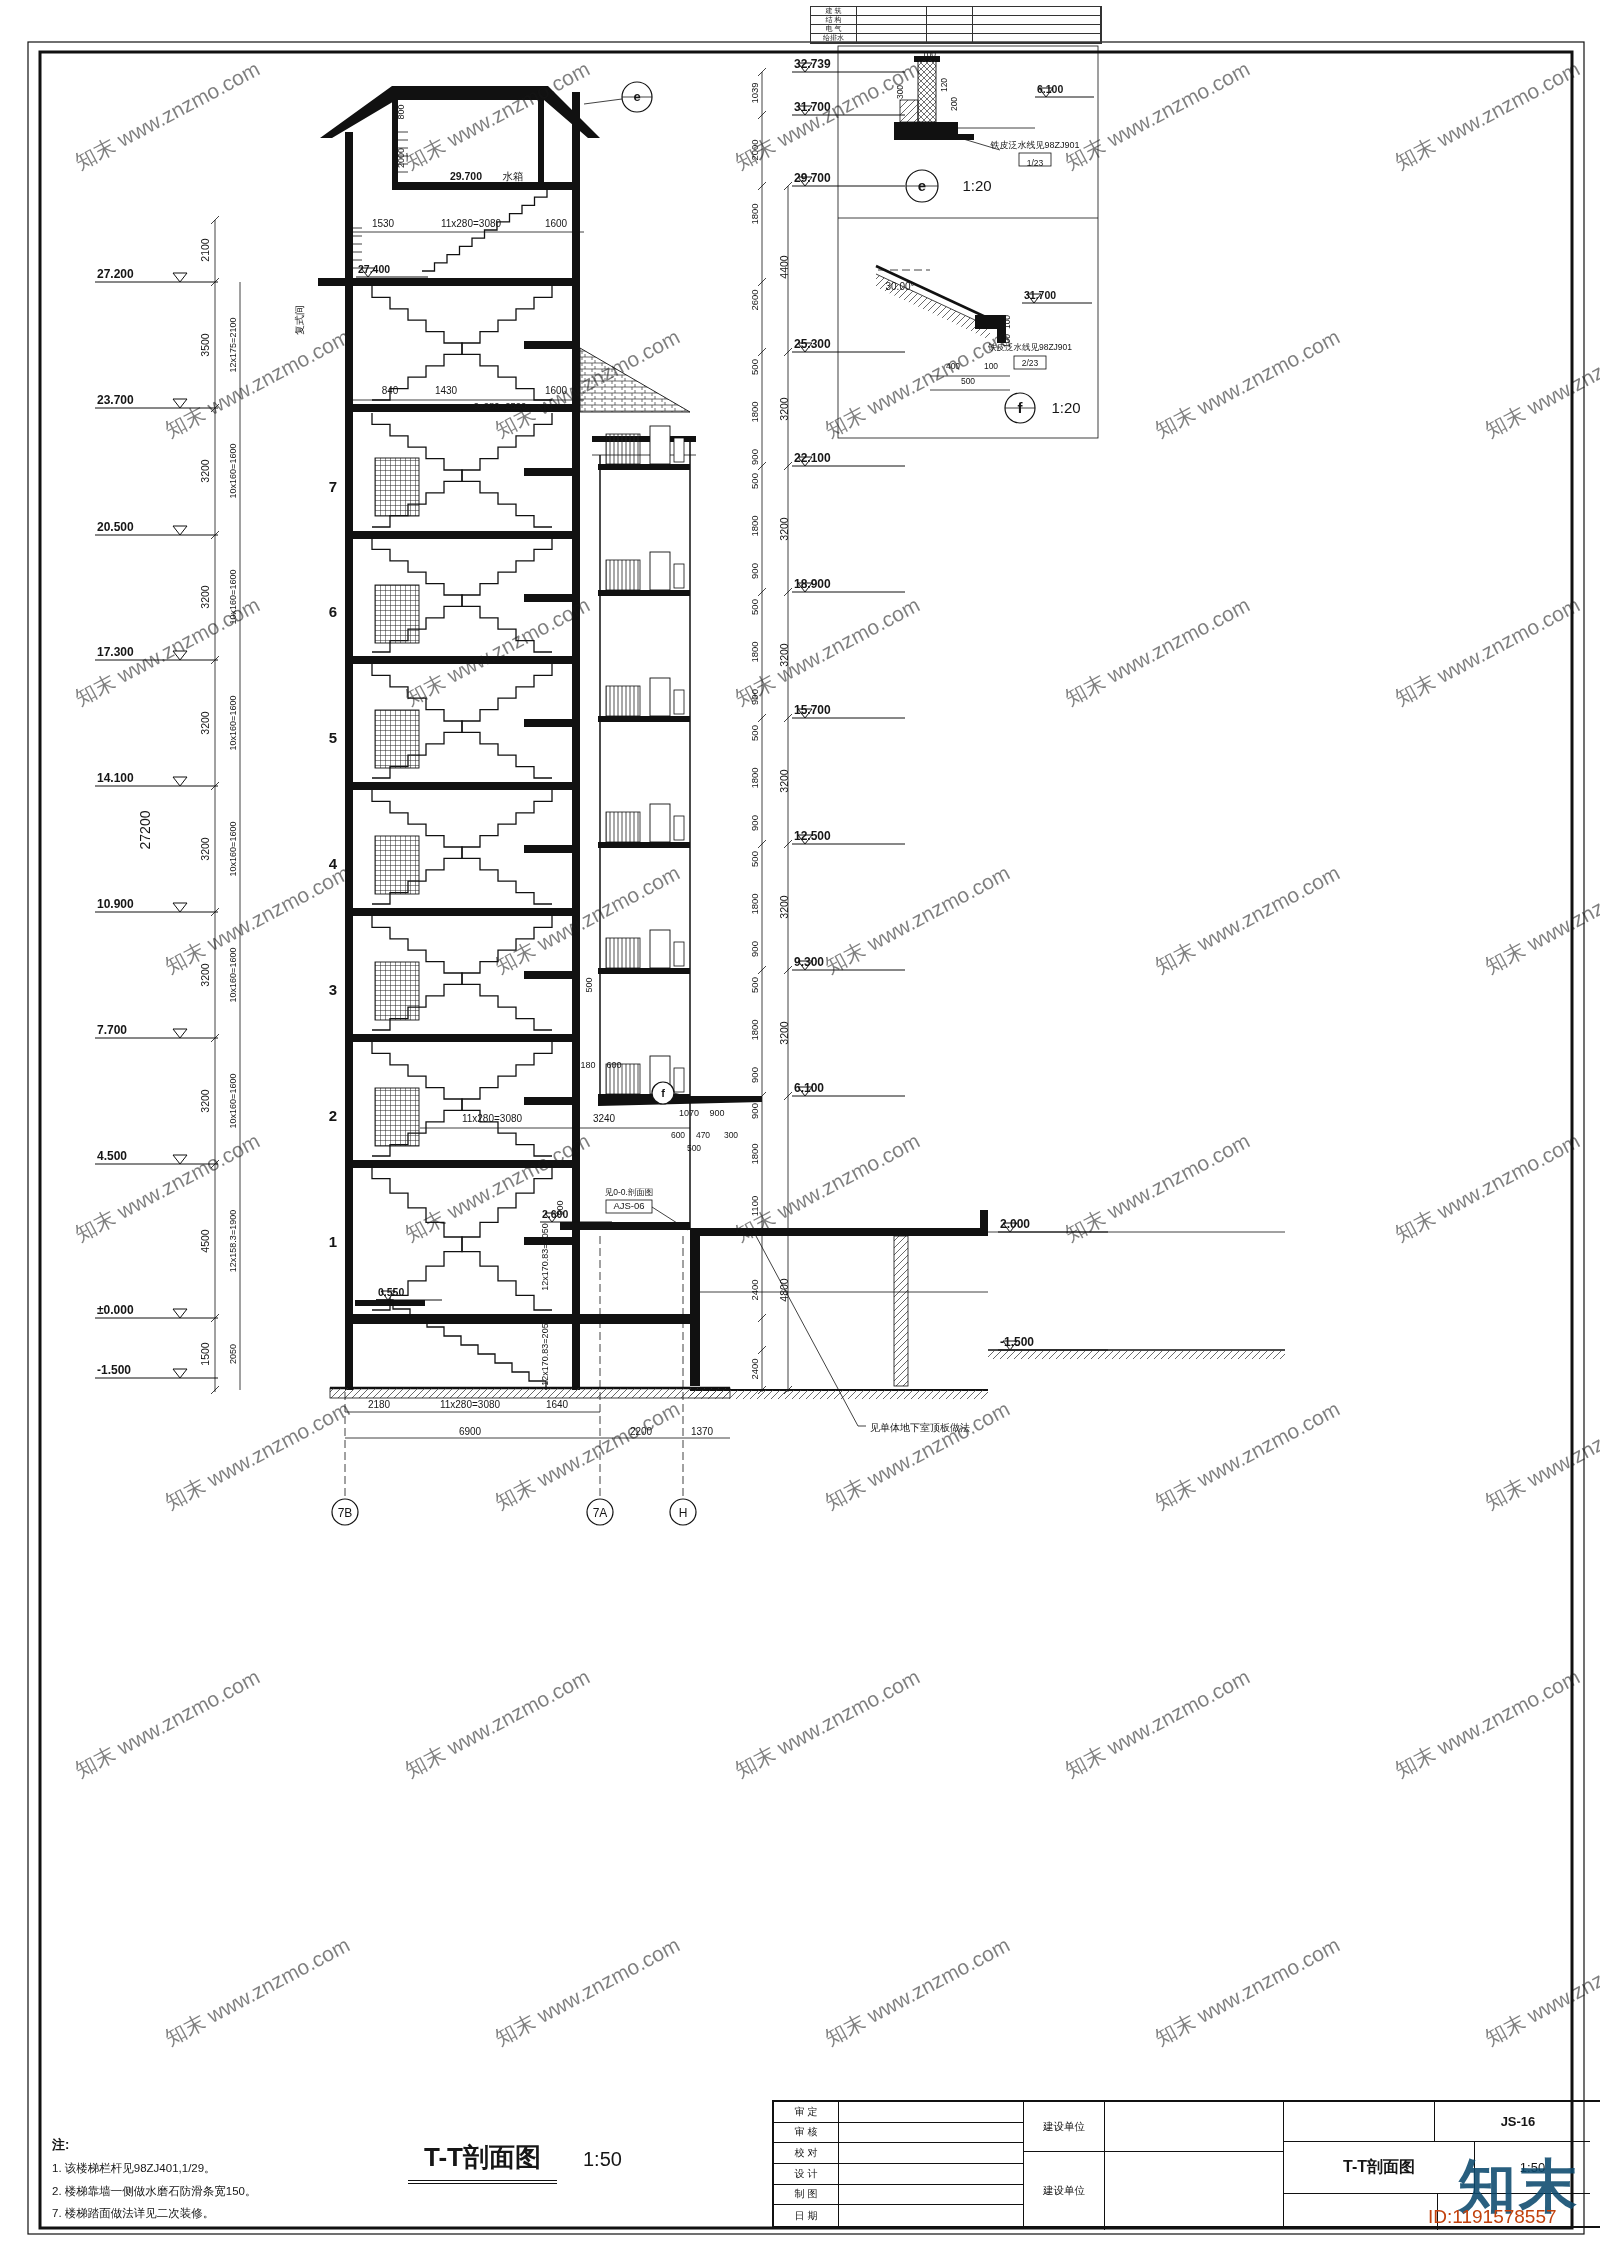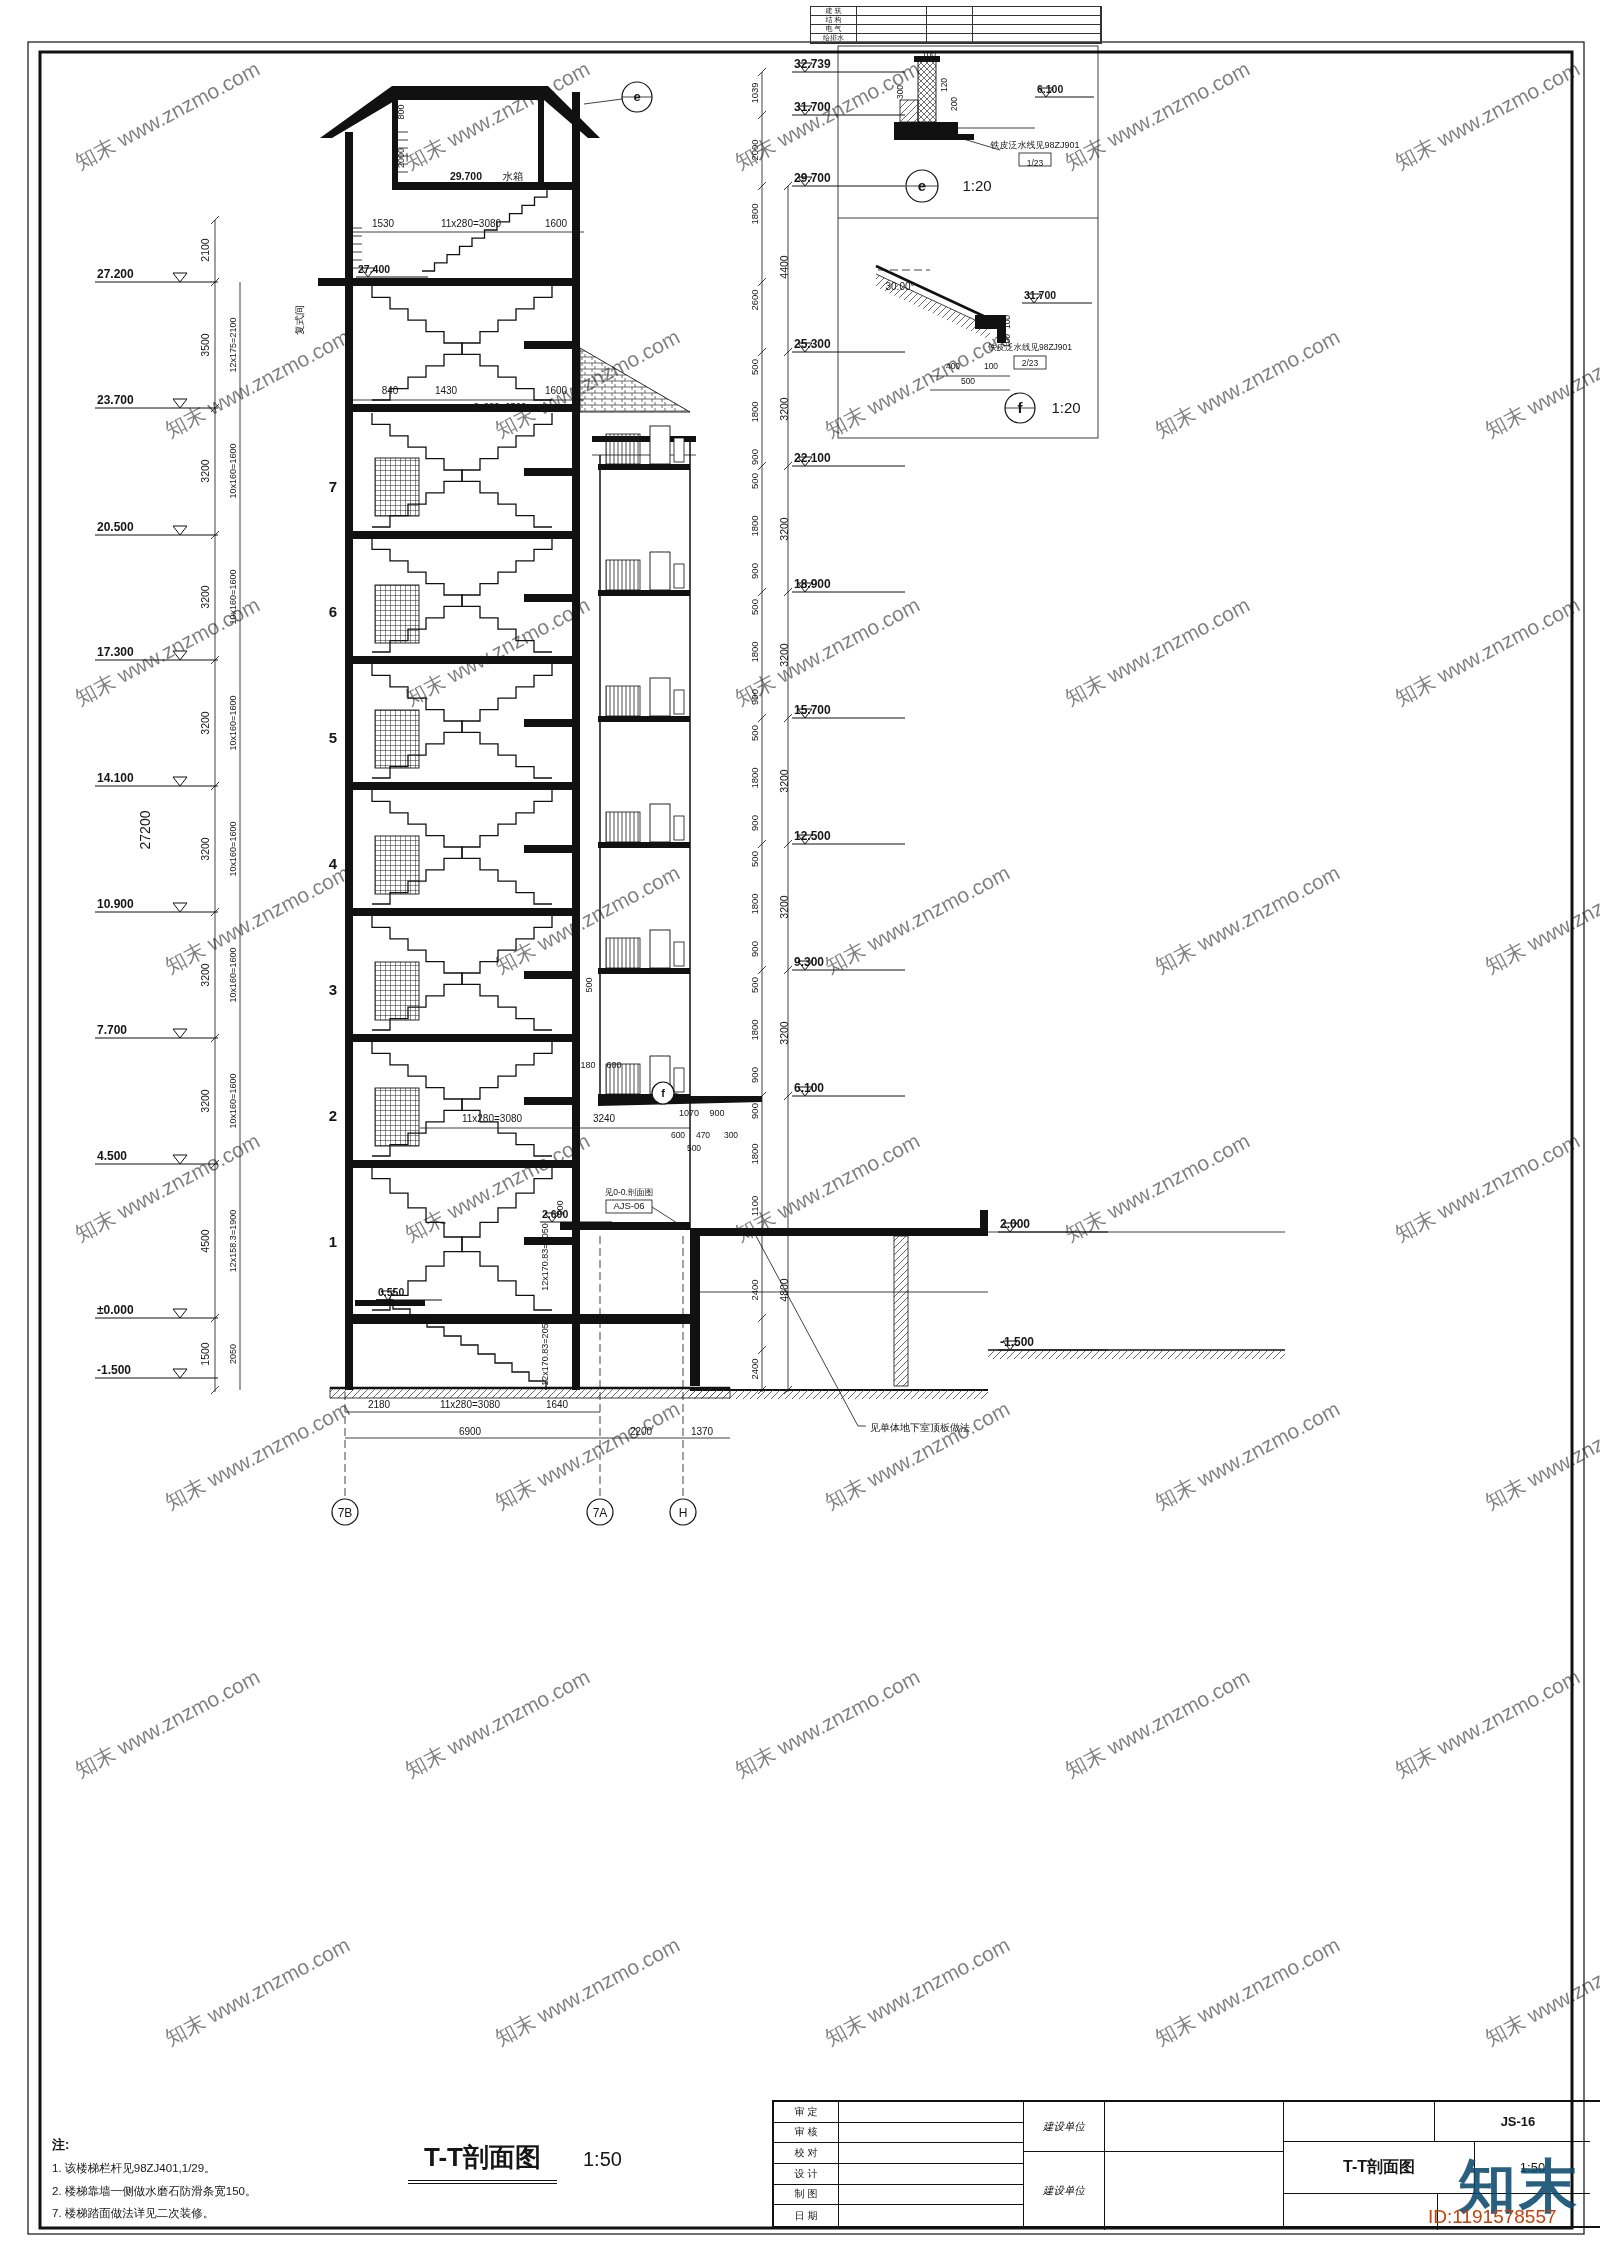--- a/index.html
+++ b/index.html
@@ -34,21 +34,21 @@
   .titleblock{position:absolute;left:772px;top:2100px;width:920px;height:128px;
               border:2.5px solid #111;box-sizing:border-box;}
   .tb-a{position:absolute;left:0;top:0;width:250px;height:100%;border-right:1.5px solid #111;box-sizing:border-box;}
   .tb-row{height:16.666%;display:flex;box-sizing:border-box;border-bottom:0.8px solid #111;}
   .tb-row:last-child{border-bottom:none}
   .tb-lab{width:64px;border-right:0.8px solid #111;font-size:10px;display:flex;align-items:center;justify-content:center;}
   .tb-blank{flex:1}
   .tb-b{position:absolute;left:250px;top:0;width:260px;height:100%;border-right:1.5px solid #111;box-sizing:border-box;}
   .tb-b1{height:50px;display:flex;border-bottom:0.8px solid #111;box-sizing:border-box;}
   .tb-b2{height:78px;display:flex;box-sizing:border-box;}
-  .tb-lab2{width:80px;border-right:0.8px solid #111;font-size:10.5px;display:flex;align-items:center;justify-content:center;font-style:italic;}
+  .tb-lab2{width:80px;border-right:0.8px solid #111;font-size:10.5px;display:flex;align-items:center;justify-content:center;}
   .tb-c{position:absolute;left:510px;top:0;width:306px;height:100%;}
   .tb-c1{height:40px;display:flex;border-bottom:0.8px solid #111;box-sizing:border-box;gap:11px;}
   .c1a{width:150px;border-right:0.8px solid #111;}
   .c1b{flex:1;font-size:13px;font-weight:700;display:flex;align-items:center;justify-content:center;}
   .tb-c2{height:52px;display:flex;border-bottom:0.8px solid #111;box-sizing:border-box;}
   .c2a{width:190px;border-right:0.8px solid #111;font-size:16px;font-weight:700;display:flex;align-items:center;justify-content:center;}
   .c2b{flex:1;font-size:13px;display:flex;align-items:center;justify-content:center;}
   .tb-c3{height:36px;display:flex;}
   .c3a{width:153px;border-right:0.8px solid #111;}
   .c3b{flex:1}

